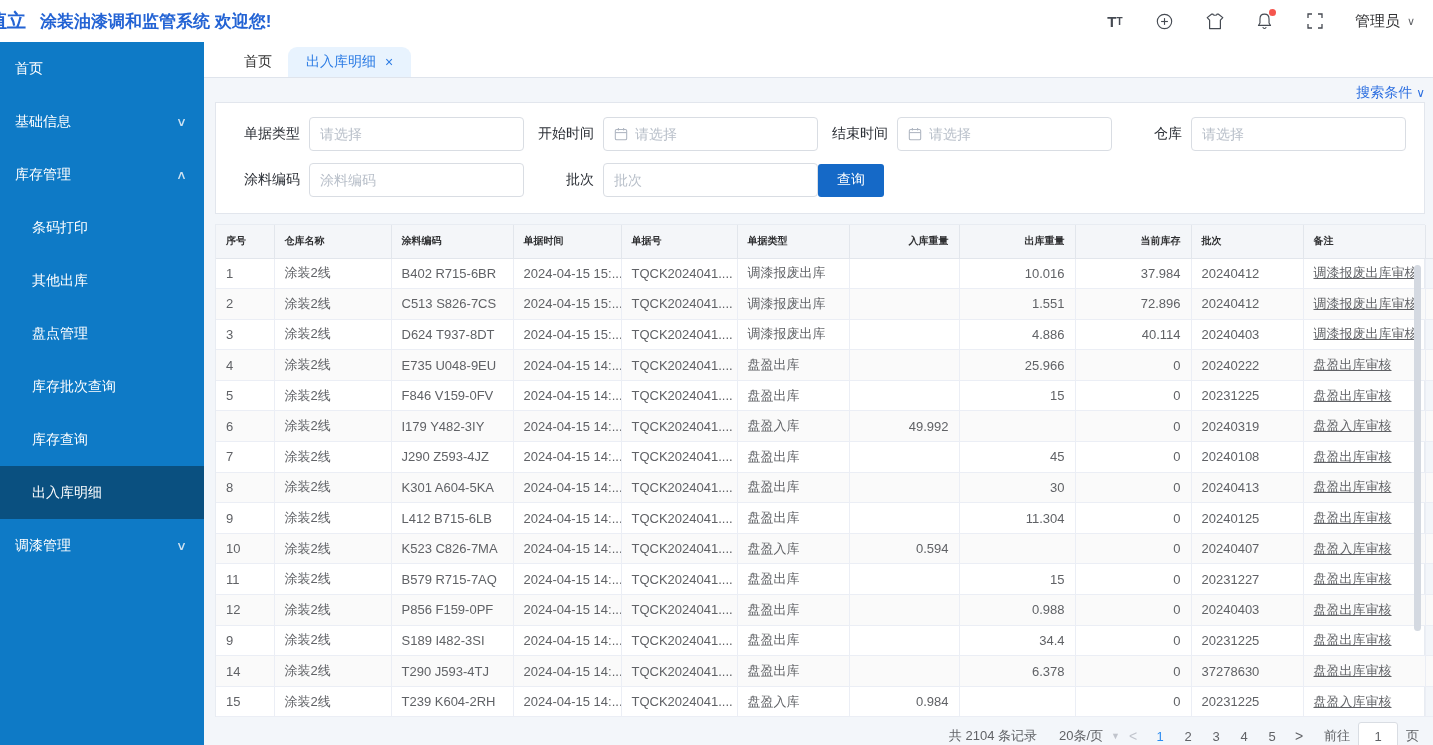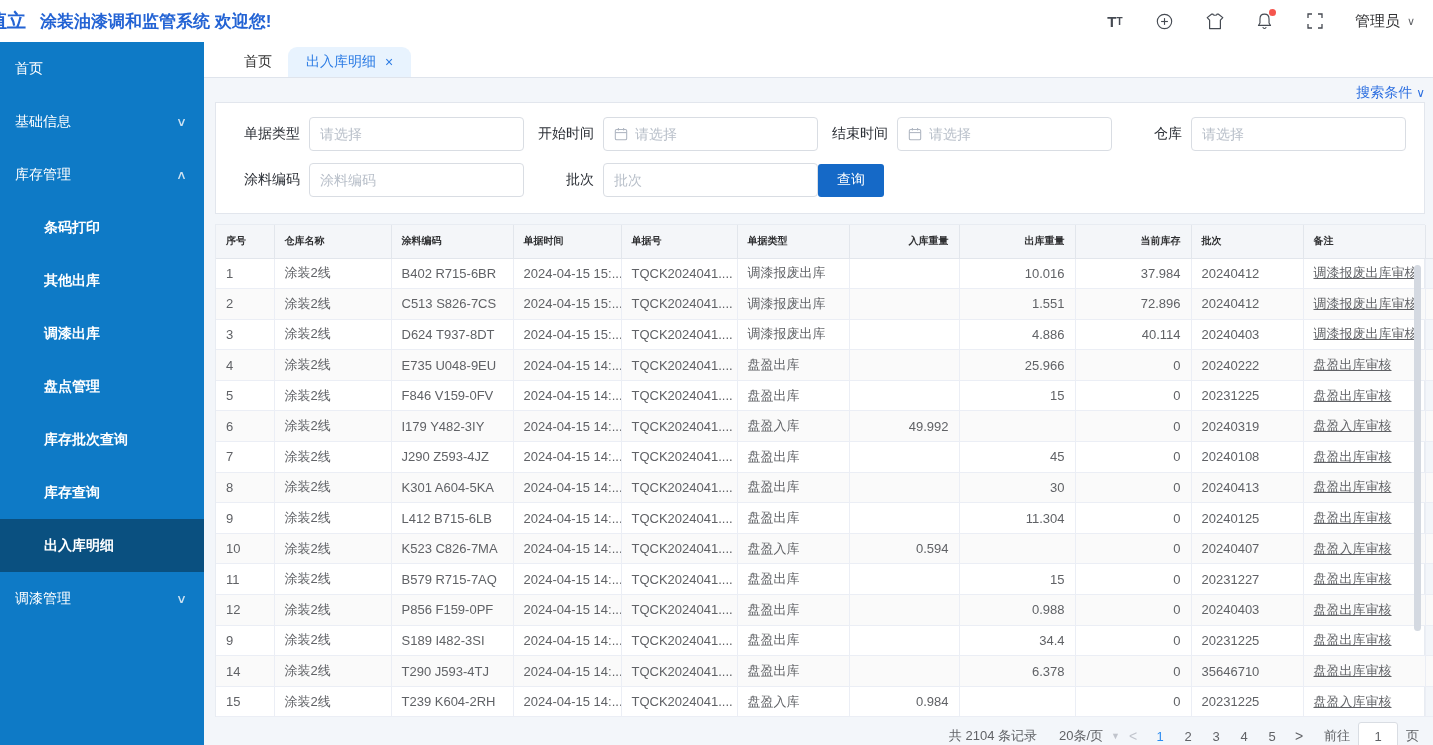--- a/index.html
+++ b/index.html
@@ -20,21 +20,21 @@
   .red-dot { position:absolute; top:0; right:1px; width:7px; height:7px; border-radius:50%; background:#f5564e; }
   .user-box { display:flex; align-items:center; margin-left:28px; cursor:pointer; color:#303133; font-size:15px; }
   .user-box .chev-down { margin-left:7px; color:#606266; font-size:11px; }
 
   
   .body-row { flex:1; display:flex; min-height:0; }
 
   
   .sidebar { width:204px; flex:0 0 204px; background:#0e7ac6; color:#fff; overflow:hidden; }
   .side-item { height:53px; display:flex; align-items:center; padding-left:15px; font-size:14px; cursor:pointer; position:relative; }
-  .side-item.sub { padding-left:44px;font-weight:bold; }
+  .side-item.sub { padding-left:32px; }
   .side-item.active { background:#0a5080; }
   .side-item .chev { position:absolute; right:18px; font-size:12px; color:#cfe3f2; transform:scaleX(1.25); }
 
   
   .main { flex:1; display:flex; flex-direction:column; min-width:0; background:#f3f6fa; }
 
   .tabbar { height:36px; flex:0 0 36px; background:#fff; border-bottom:1px solid #dfe4ec;
     display:flex; align-items:flex-end; padding-left:24px; }
   .tab { height:30px; display:flex; align-items:center; padding:0 16px; font-size:14px; color:#333;
     cursor:pointer; border-radius:9px 9px 0 0; }
@@ -153,23 +153,20 @@
         </div>
         <div class="side-item">
           <span>库存管理</span>
           <span class="chev">∧</span>
         </div>
         <div class="side-item sub">
           <span>条码打印</span>
         </div>
         <div class="side-item sub">
           <span>其他出库</span>
-        </div>
-        <div class="side-item sub">
-          <span>调漆出库</span>
         </div>
         <div class="side-item sub">
           <span>盘点管理</span>
         </div>
         <div class="side-item sub">
           <span>库存批次查询</span>
         </div>
         <div class="side-item sub">
           <span>库存查询</span>
         </div>
@@ -481,21 +478,21 @@
                 <tr>
                   <td>14</td>
                   <td>涂装2线</td>
                   <td>T290 J593-4TJ</td>
                   <td>2024-04-15 14:...</td>
                   <td>TQCK2024041....</td>
                   <td>盘盈出库</td>
                   <td class="num"></td>
                   <td class="num">6.378</td>
                   <td class="num">0</td>
-                  <td>35646710</td>
+                  <td>37278630</td>
                   <td><span class="remark-link">盘盈出库审核</span></td>
                   <td class="gutter"></td>
                 </tr>
                 <tr>
                   <td>15</td>
                   <td>涂装2线</td>
                   <td>T239 K604-2RH</td>
                   <td>2024-04-15 14:...</td>
                   <td>TQCK2024041....</td>
                   <td>盘盈入库</td>

